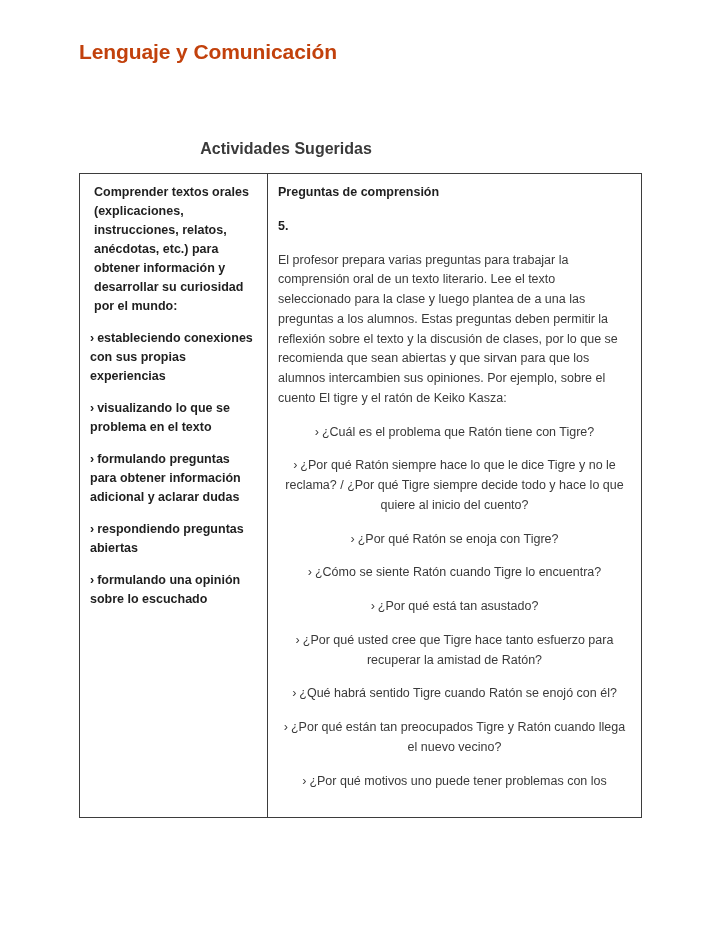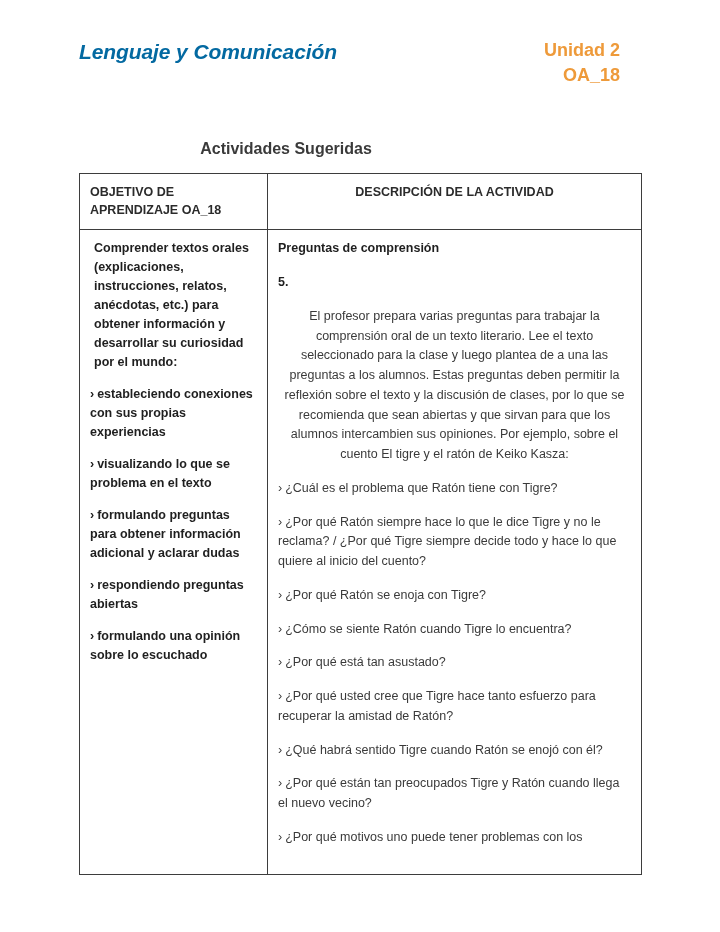--- a/index.html
+++ b/index.html
@@ -31,24 +31,23 @@
     display: flex;
     justify-content: space-between;
     align-items: flex-start;
   }
   .header-left { text-align: left; }
   .header-right { text-align: right; }
 
   .subject-title {
     font-size: 21px;
     font-weight: bold;
-    color: #0369a1;
+    color: #c2410c;
     line-height: 1.18;
     letter-spacing: -0.1px;
-    font-style: italic;
   }
   .grade-title {
     font-size: 18px;
     font-weight: bold;
     color: #1a1a1a;
     line-height: 1.25;
     margin-top: 2px;
   }
   .unit-label {
     font-size: 18px;
@@ -134,55 +133,48 @@
     color: #1f1f1f;
     margin: 0 0 14px 0;
   }
   .desc-number {
     font-weight: bold;
     color: #1f1f1f;
     margin: 0 0 14px 0;
   }
   .desc-para {
     margin: 12px 0 14px 0;
-    text-align: center;
+    text-align: left;
   }
   .desc-q {
     margin: 0 0 14px 0;
+    text-align: center;
   }
   .desc-q:last-child { margin-bottom: 16px; }
   .desc-q .chev { margin-right: 3px; }
 </style>
 </head>
 <body>
 
 <div class="page">
 
   <div class="doc-header">
     <div class="header-left">
       <div class="subject-title">Lenguaje y Comunicación</div>
-    </div>
-    <div class="header-right">
-      <div class="unit-label">Unidad 2</div>
-      <div class="oa-label">OA_18</div>
     </div>
   </div>
 
   <div class="section-title">Actividades Sugeridas</div>
 
   <table class="activity-table">
     <colgroup>
       <col class="col-obj">
       <col class="col-desc">
     </colgroup>
     <tbody>
-      <tr>
-        <td class="th-obj">OBJETIVO DE APRENDIZAJE OA_18</td>
-        <td class="th-desc">DESCRIPCIÓN DE LA ACTIVIDAD</td>
-      </tr>
       <tr>
         <td class="obj-body">
           <p class="obj-intro">Comprender textos orales (explicaciones, instrucciones, relatos, anécdotas, etc.) para obtener información y desarrollar su curiosidad por el mundo:</p>
           <p class="obj-bullet"><span class="chev">›</span><span>estableciendo conexiones con sus propias experiencias</span></p>
           <p class="obj-bullet"><span class="chev">›</span><span>visualizando lo que se problema en el texto</span></p>
           <p class="obj-bullet"><span class="chev">›</span><span>formulando preguntas para obtener información adicional y aclarar dudas</span></p>
           <p class="obj-bullet"><span class="chev">›</span><span>respondiendo preguntas abiertas</span></p>
           <p class="obj-bullet"><span class="chev">›</span><span>formulando una opinión sobre lo escuchado</span></p>
         </td>
         <td class="desc-body">

